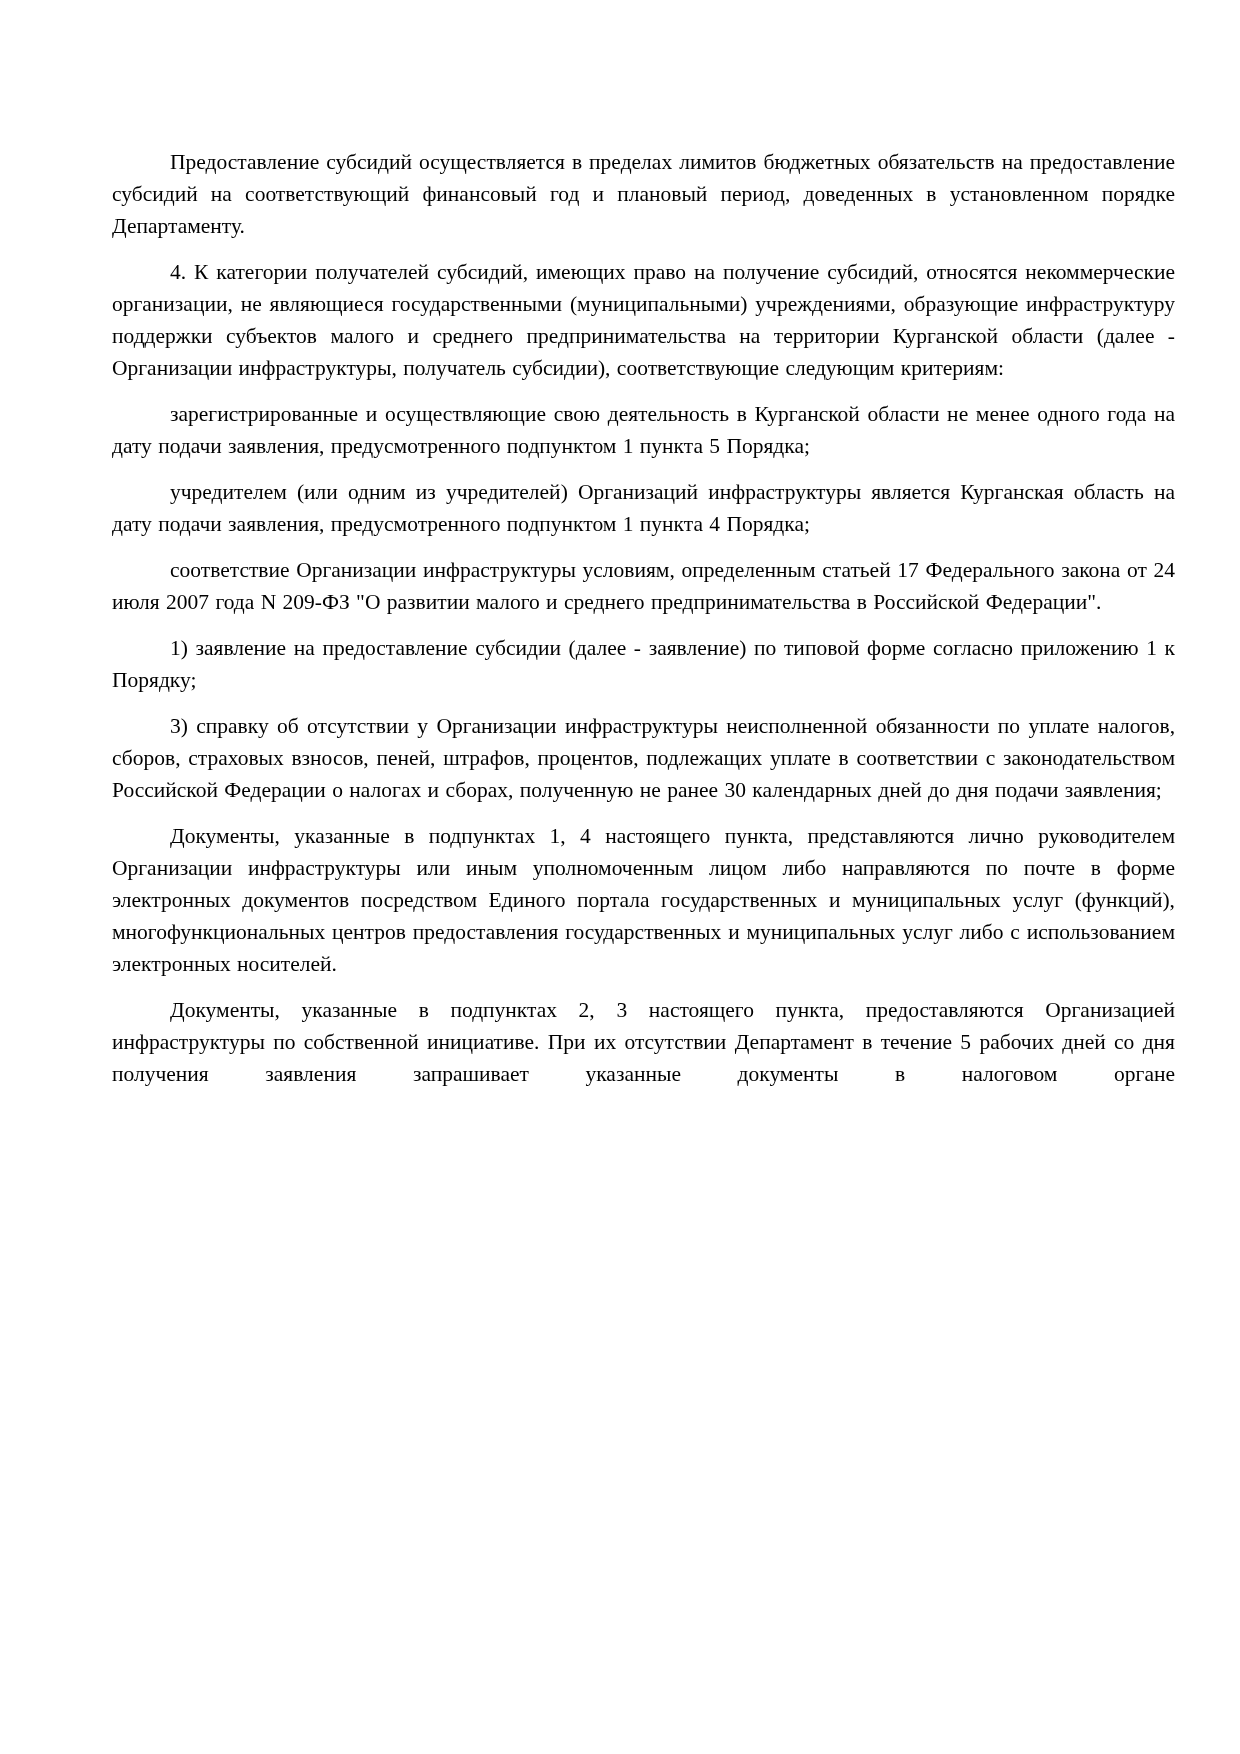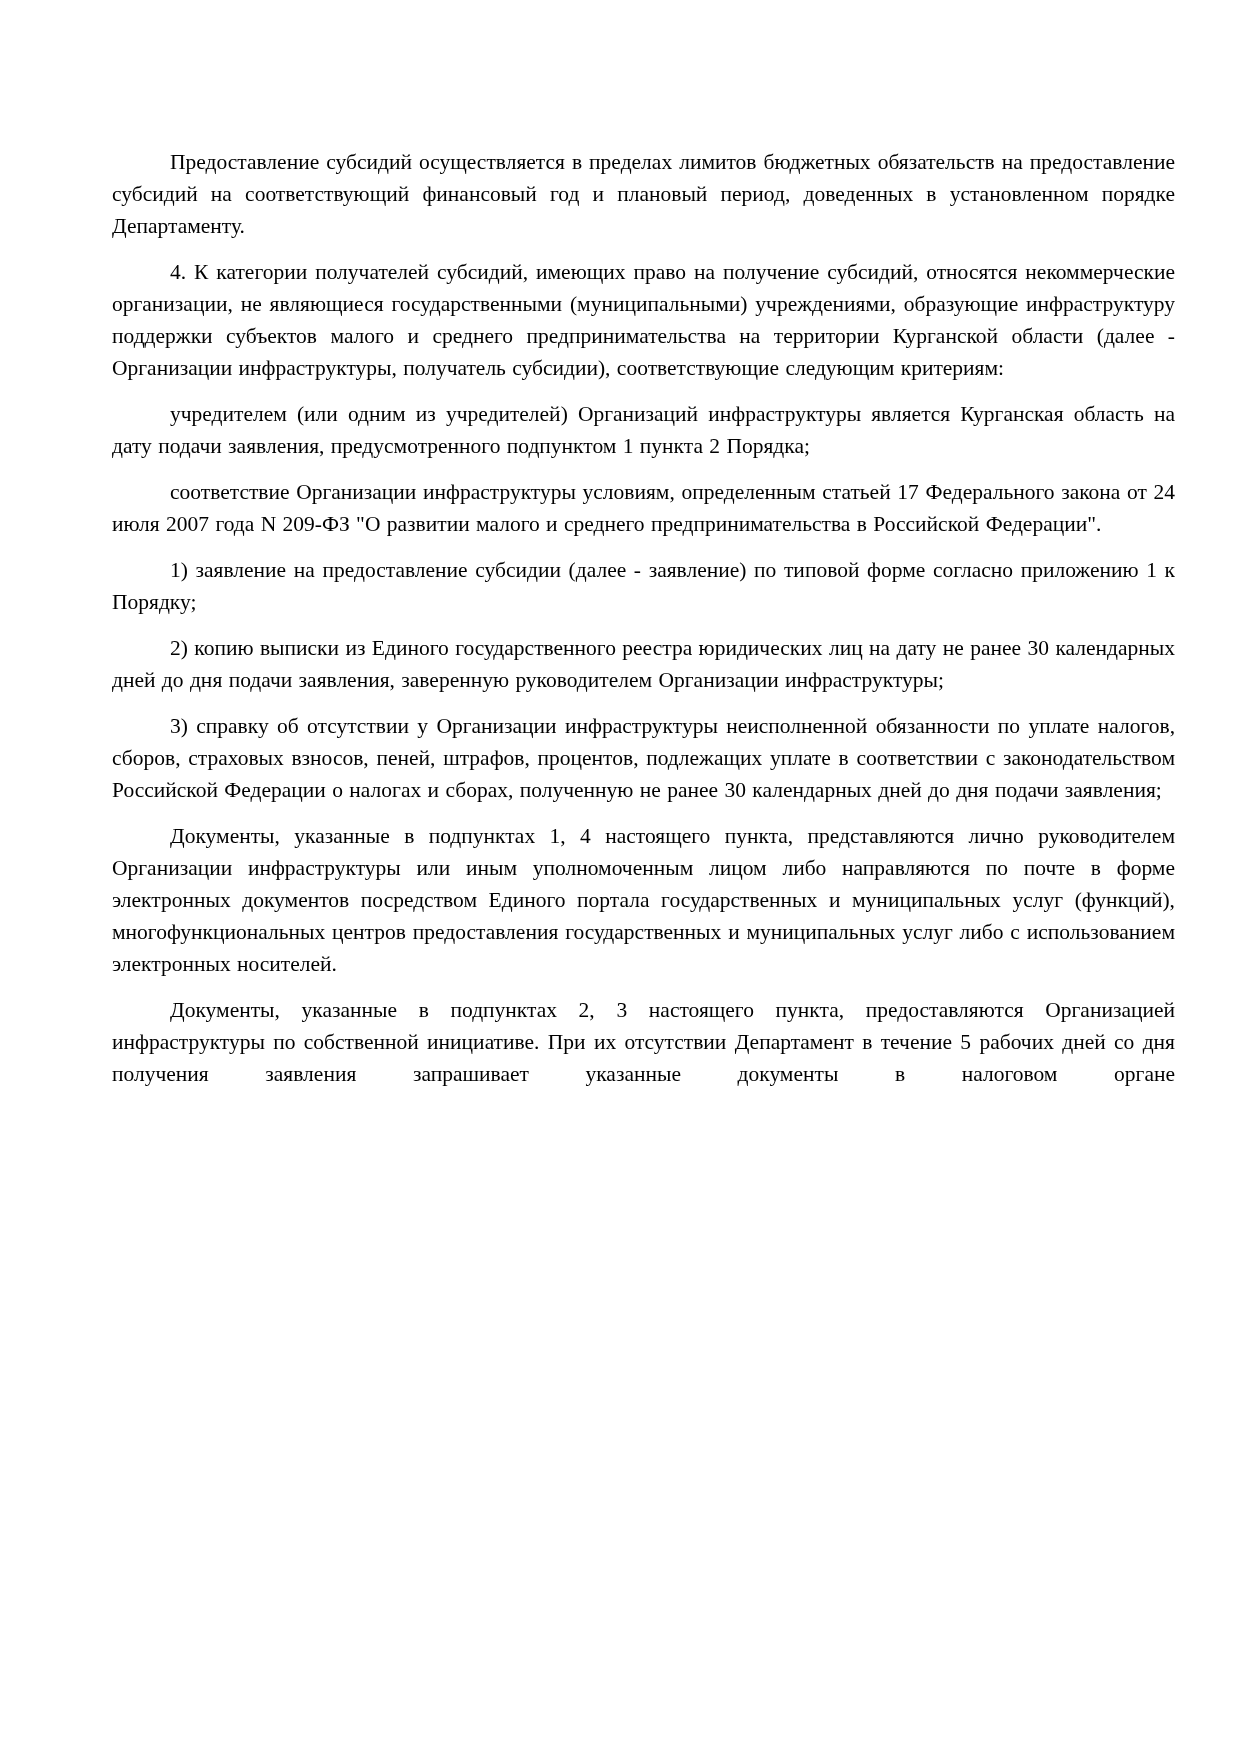--- a/index.html
+++ b/index.html
@@ -42,21 +42,21 @@
     text-align-last: justify;
   }
 </style>
 </head>
 <body>
 
 <div class="page">
   <div class="text-block">
       <p class="para">Предоставление субсидий осуществляется в пределах лимитов бюджетных обязательств на предоставление субсидий на соответствующий финансовый год и плановый период, доведенных в установленном порядке Департаменту.</p>
       <p class="para">4. К категории получателей субсидий, имеющих право на получение субсидий, относятся некоммерческие организации, не являющиеся государственными (муниципальными) учреждениями, образующие инфраструктуру поддержки субъектов малого и среднего предпринимательства на территории Курганской области (далее - Организации инфраструктуры, получатель субсидии), соответствующие следующим критериям:</p>
-      <p class="para">учредителем (или одним из учредителей) Организаций инфраструктуры является Курганская область на дату подачи заявления, предусмотренного подпунктом 1 пункта 2 Порядка;</p>
+      <p class="para">зарегистрированные и осуществляющие свою деятельность в Курганской области не менее одного года на дату подачи заявления, предусмотренного подпунктом 1 пункта 5 Порядка;</p>
+      <p class="para">учредителем (или одним из учредителей) Организаций инфраструктуры является Курганская область на дату подачи заявления, предусмотренного подпунктом 1 пункта 4 Порядка;</p>
       <p class="para">соответствие Организации инфраструктуры условиям, определенным статьей 17 Федерального закона от 24 июля 2007 года N 209-ФЗ "О развитии малого и среднего предпринимательства в Российской Федерации".</p>
       <p class="para">1) заявление на предоставление субсидии (далее - заявление) по типовой форме согласно приложению 1 к Порядку;</p>
-      <p class="para">2) копию выписки из Единого государственного реестра юридических лиц на дату не ранее 30 календарных дней до дня подачи заявления, заверенную руководителем Организации инфраструктуры;</p>
       <p class="para">3) справку об отсутствии у Организации инфраструктуры неисполненной обязанности по уплате налогов, сборов, страховых взносов, пеней, штрафов, процентов, подлежащих уплате в соответствии с законодательством Российской Федерации о налогах и сборах, полученную не ранее 30 календарных дней до дня подачи заявления;</p>
       <p class="para">Документы, указанные в подпунктах 1, 4 настоящего пункта, представляются лично руководителем Организации инфраструктуры или иным уполномоченным лицом либо направляются по почте в форме электронных документов посредством Единого портала государственных и муниципальных услуг (функций), многофункциональных центров предоставления государственных и муниципальных услуг либо с использованием электронных носителей.</p>
       <p class="para fill-last">Документы, указанные в подпунктах 2, 3 настоящего пункта, предоставляются Организацией инфраструктуры по собственной инициативе. При их отсутствии Департамент в течение 5 рабочих дней со дня получения заявления запрашивает указанные документы в налоговом органе</p>
     </div>
 </div>
 
 </body></html>

